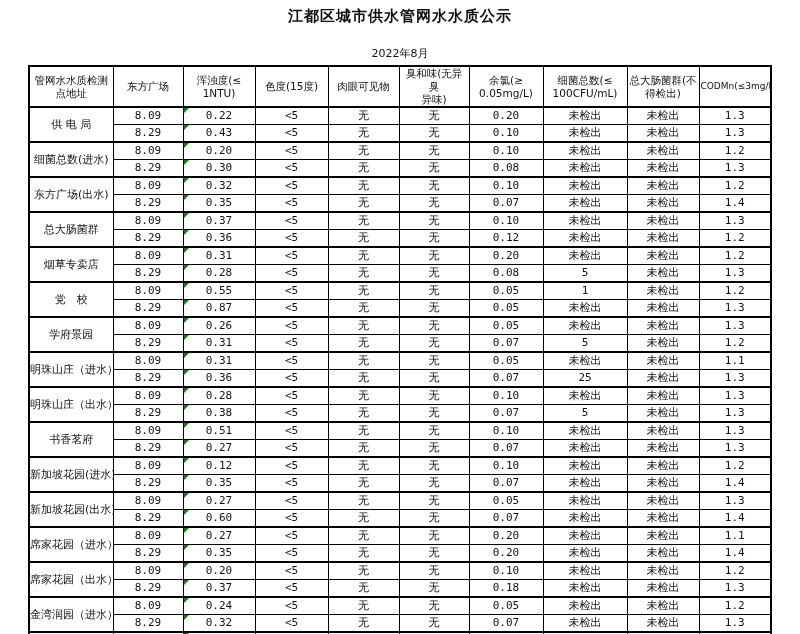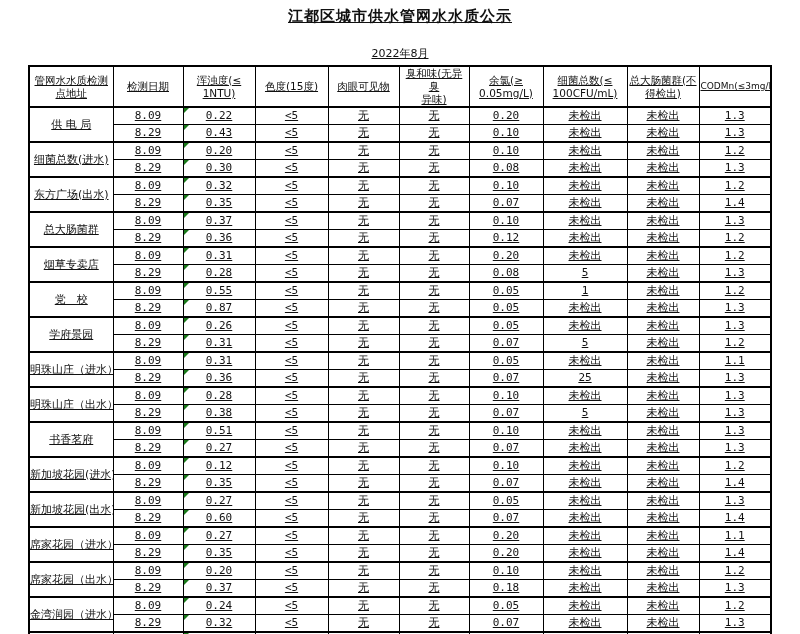--- a/index.html
+++ b/index.html
@@ -3,21 +3,21 @@
 <meta charset="utf-8">
 <style>
   html, body {
     margin: 0; padding: 0;
     width: 800px; height: 634px;
     background: #ffffff;
     overflow: hidden;
     font-family: "DejaVu Sans", "Liberation Sans", sans-serif;
     color: #111111;
   }
-  .page { width: 800px; height: 610px; text-decoration: underline; }
+  .page { width: 800px; height: 610px; }
   .title {
     text-align: center;
     font-size: 15px;
     font-weight: bold;
     padding-top: 7px;
     letter-spacing: 1px;
   }
   .subtitle {
     text-align: center;
     font-size: 11px;
@@ -96,21 +96,21 @@
         <col class="c-odor_taste">
         <col class="c-residual_chlorine">
         <col class="c-total_bacteria">
         <col class="c-total_coliform">
         <col class="c-codmn">
     </colgroup>
     <thead>
       <tr id="header-row">
           <th class="col-location">管网水水质检测
 点地址</th>
-          <th class="col-test_date">检测日期</th>
+          <th class="col-test_date">东方广场</th>
           <th class="col-turbidity">浑浊度(≤
 1NTU)</th>
           <th class="col-chroma">色度(15度)</th>
           <th class="col-visible_matter">肉眼可见物</th>
           <th class="col-odor_taste">臭和味(无异臭
 异味)</th>
           <th class="col-residual_chlorine">余氯(≥
 0.05mg/L)</th>
           <th class="col-total_bacteria">细菌总数(≤
 100CFU/mL)</th>

